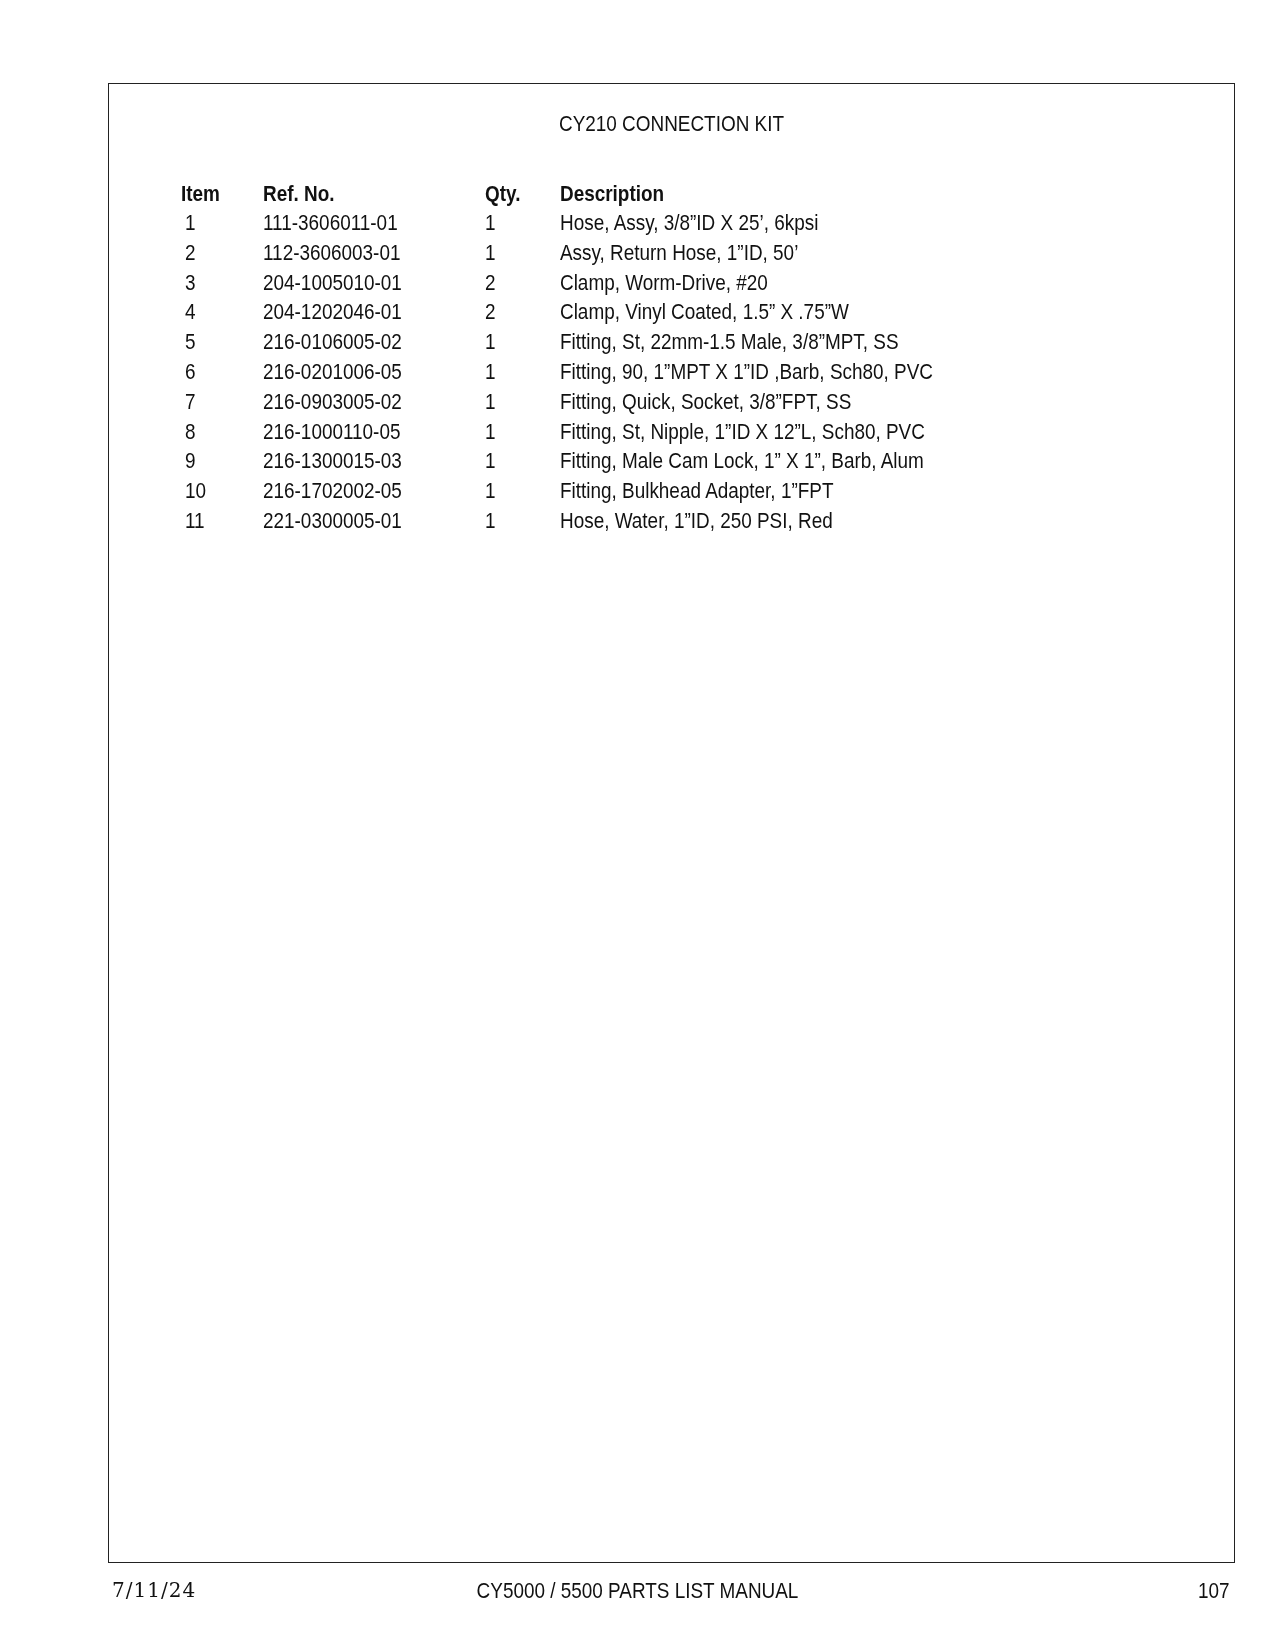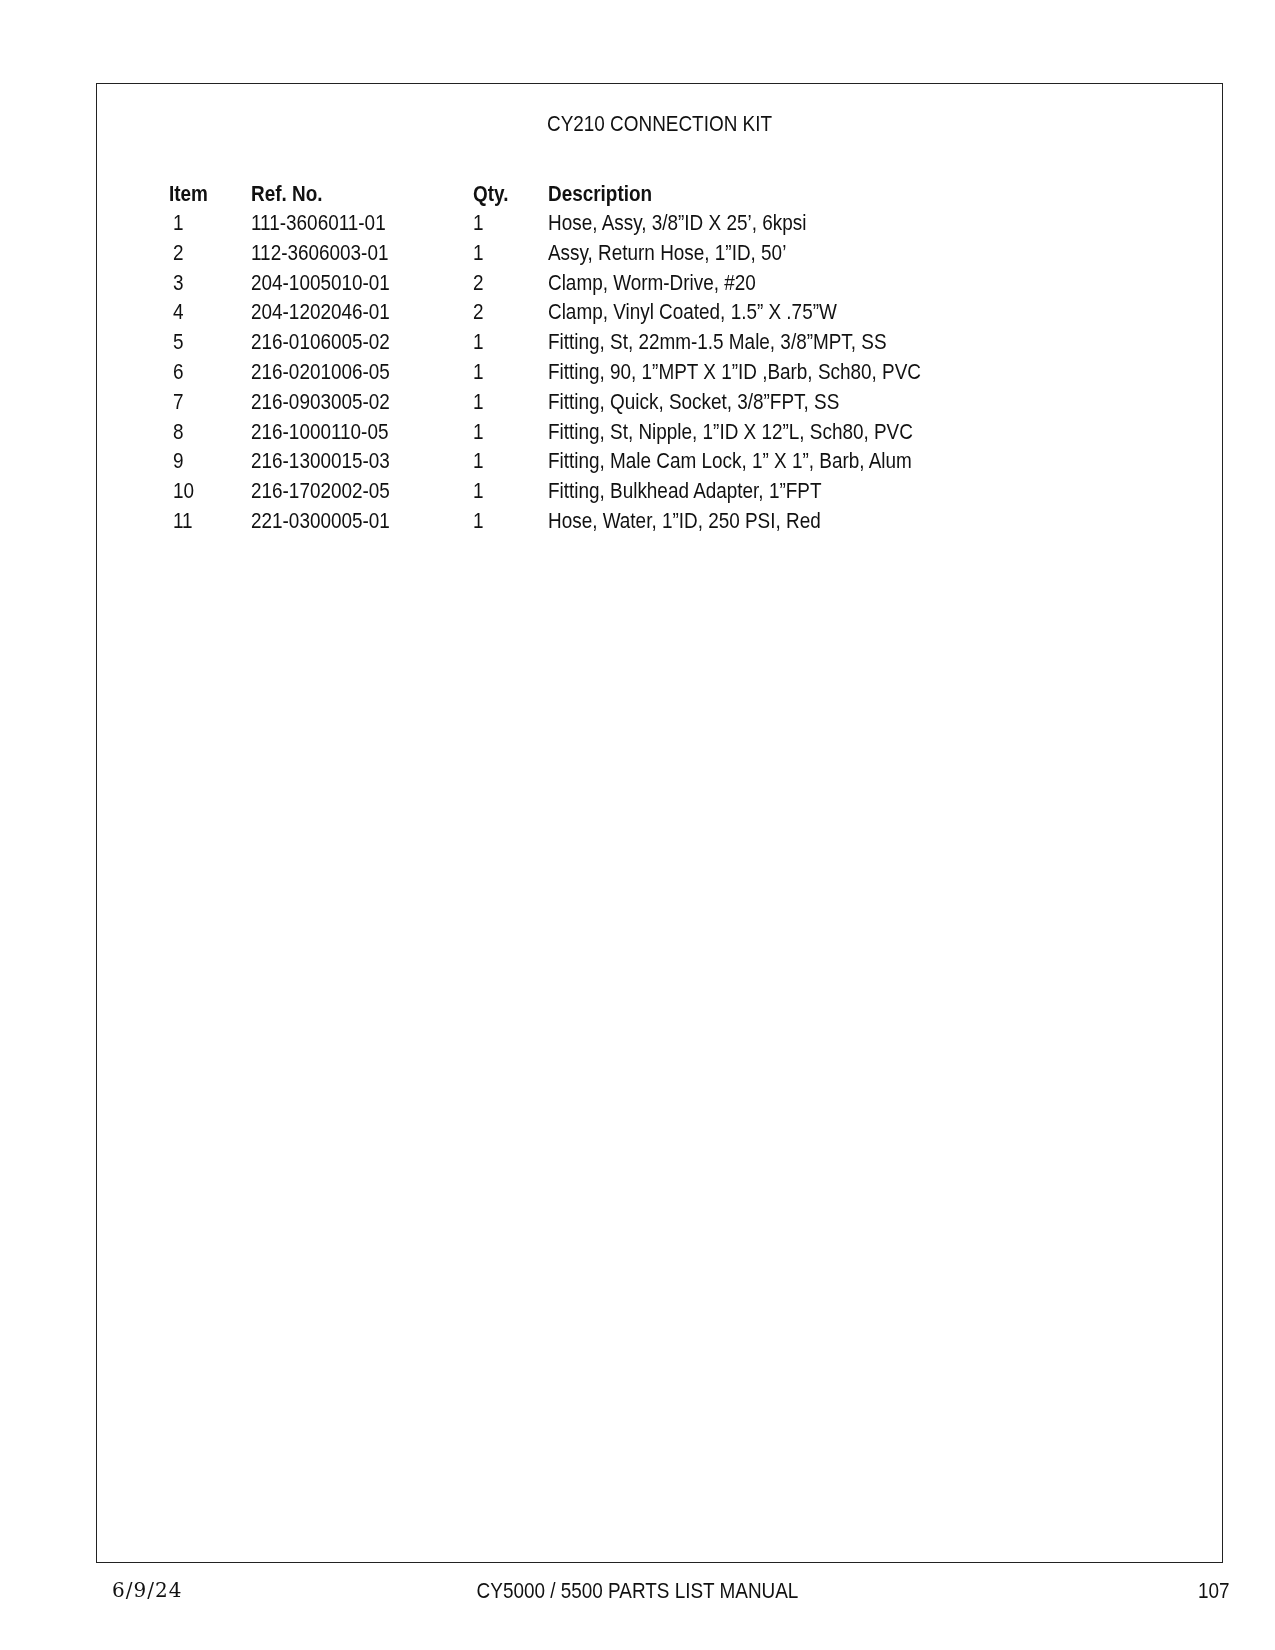--- a/index.html
+++ b/index.html
@@ -1,18 +1,18 @@
 <!DOCTYPE html>
 <html><head>
 <meta charset="utf-8">
 <style>
   html, body { margin:0; padding:0; background:#ffffff; }
   body { width:1275px; height:1650px; position:relative; overflow:hidden;
          font-family:"Liberation Sans", sans-serif; color:#111; }
-  .frame { position:absolute; left:96px; top:83px; width:1127px; height:1480px;
+  .frame { position:absolute; left:108px; top:83px; width:1127px; height:1480px;
            border:1px solid #222; box-sizing:border-box; }
   .title { position:absolute; left:0; width:100%; top:27px; text-align:center;
            font-size:22px; transform:scaleX(0.86); letter-spacing:0; }
   .hdr, .row { position:absolute; left:0; height:30px; font-size:22px; white-space:nowrap; }
   .hdr span { font-weight:bold; }
   .c { position:absolute; display:inline-block; transform-origin:left center; transform:scaleX(0.86); }
   .c-item { left:72px; }
   .c-item-v { left:76px; }
   .c-ref { left:154px; }
   .c-qty { left:376px; }
@@ -98,15 +98,15 @@
       </div>
       <div class="row" style="top: 424px;">
         <span class="c c-item-v">11</span>
         <span class="c c-ref">221-0300005-01</span>
         <span class="c c-qty">1</span>
         <span class="c c-desc">Hose, Water, 1”ID, 250 PSI, Red</span>
       </div>
     </div>
 </div>
 
-<div class="footer f-date">6/9/24</div>
+<div class="footer f-date">7/11/24</div>
 <div class="footer f-title">CY5000 / 5500 PARTS LIST MANUAL</div>
 <div class="footer f-page">107</div>
 
 </body></html>

